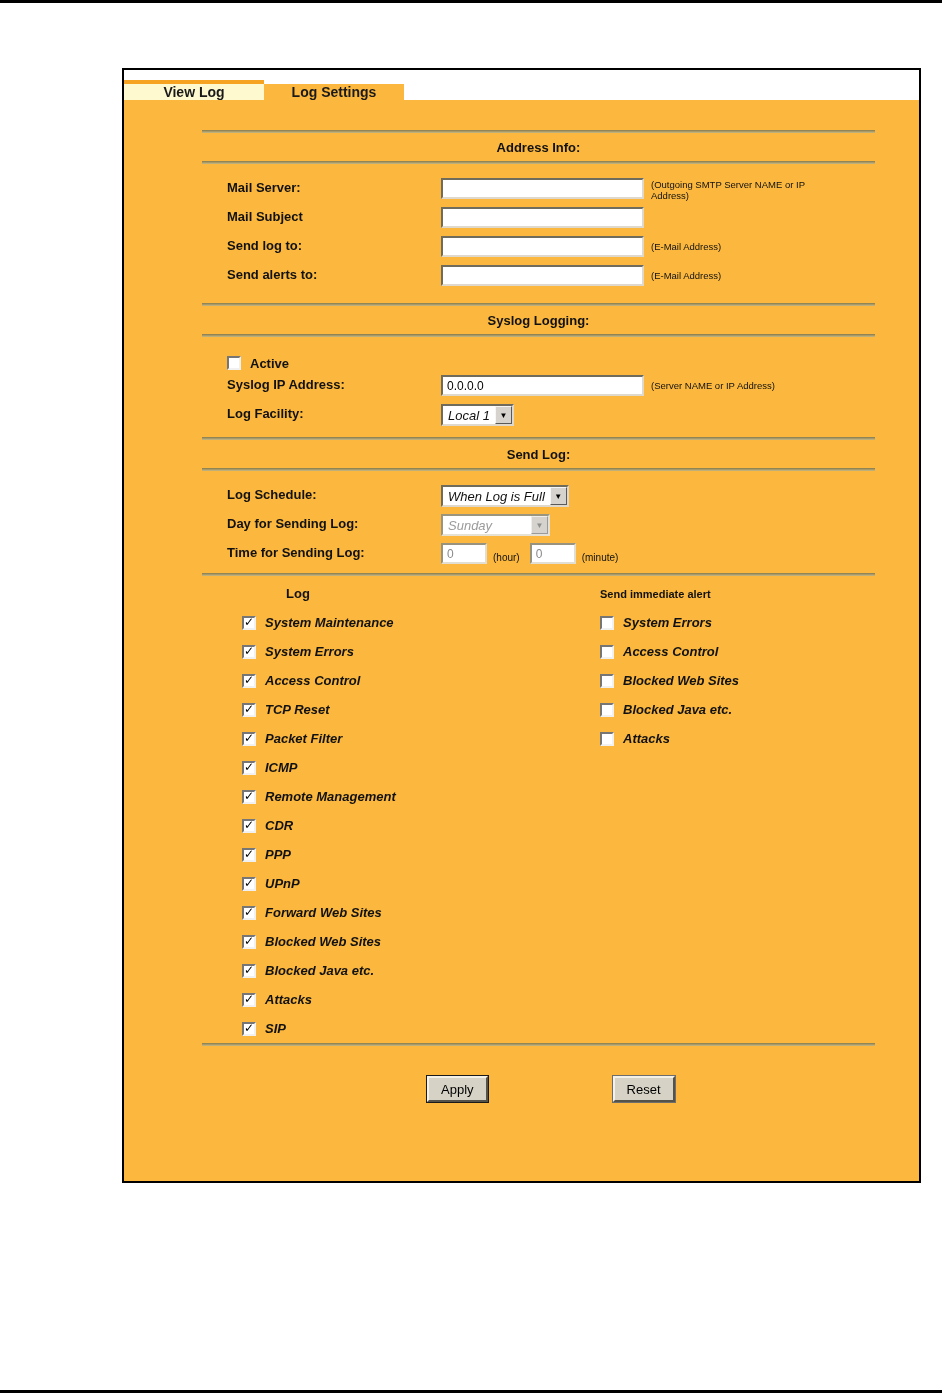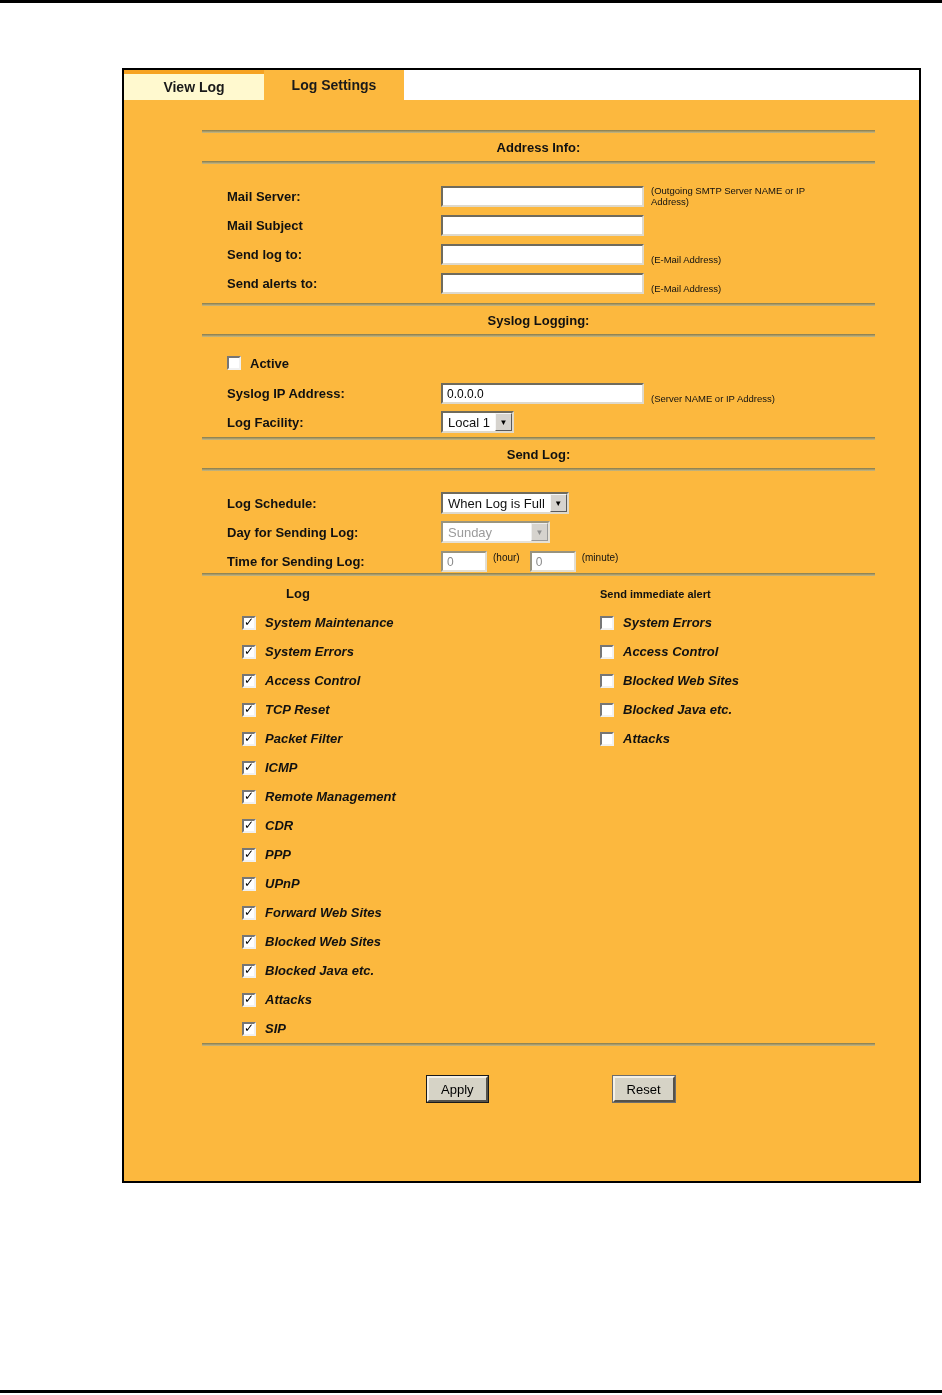--- a/index.html
+++ b/index.html
@@ -12,54 +12,54 @@
   body{font-family:"Liberation Sans","DejaVu Sans",sans-serif;color:var(--ink);}
   .page{position:relative;width:942px;height:1395px;background:#fff;overflow:hidden;}
   .rule{position:absolute;left:0;width:942px;height:3px;background:#000;}
   .rule.top{top:0;}
   .rule.bottom{top:1390px;}
 
   .panel{position:absolute;left:122px;top:68px;width:799px;height:1115px;
          border:2px solid #000;background:var(--orange);}
 
   
-  .tabrow{display:flex;height:30px;background:#ffffff;}
+  .tabrow{display:flex;height:30px;background:#ffffff;align-items:flex-end;}
   .tab{width:140px;display:flex;align-items:center;justify-content:center;
        font-size:14px;font-weight:bold;color:#1a1a1a;cursor:default;}
   .tab.inactive{background:var(--pale-tab);border-top:4px solid #F6A322;}
   .tab.active{background:var(--orange);}
 
   .body{padding:0 44px 0 78px;}
 
   .sep{height:3px;background:linear-gradient(#857a4c,#c9ba84);}
   .sep.s1{margin-top:30px;}
   .heading{font-size:13px;font-weight:bold;margin:7px 0 6px 0;text-align:center;}
 
-  .frow{display:flex;align-items:flex-end;height:29px;padding-left:25px;}
+  .frow{display:flex;align-items:flex-start;height:29px;padding-left:25px;}
   .frow.first{margin-top:14px;}
   .flabel{width:214px;font-size:13px;font-weight:bold;line-height:20px;}
   .note{margin-left:7px;width:178px;font-size:9.5px;line-height:11px;padding-top:1px;}
   .note.sm{padding-top:5px;}
 
   .tin{height:21px;border:2px solid;border-color:#6f6b5d #ded9cc #ded9cc #6f6b5d;
        background:#fff;font:12px "Liberation Sans","DejaVu Sans",sans-serif;
        padding:1px 4px;outline:none;}
   .tin.wide{width:203px;}
   .tin.tiny{width:46px;color:#8a8a8a;border-color:#98937f #e3ded2 #e3ded2 #98937f;}
 
   .win-check{display:inline-block;width:14px;height:14px;background:#fff;flex:none;
        border:2px solid;border-color:#767676 #f1f1f1 #f1f1f1 #767676;
        position:relative;cursor:default;}
   .win-check.checked::after{content:"\2713";position:absolute;left:0px;top:-3px;
        font-size:12px;font-weight:bold;color:#000;}
 
   .chklabel{font-size:13px;font-weight:bold;margin-left:9px;}
 
   .sel{display:inline-flex;height:22px;border:2px solid;
-       border-color:#6f6b5d #ded9cc #ded9cc #6f6b5d;background:#fff;align-items:stretch;}
+       border-color:#6f6b5d #ded9cc #ded9cc #6f6b5d;background:#fff;align-items:stretch;font-style:italic;}
   .sel-text{display:flex;align-items:center;padding:0 5px;font-size:13px;white-space:nowrap;}
   .sel-btn{width:17px;background:#d6d3ce;display:flex;align-items:center;justify-content:center;
        border:1px solid;border-color:#f6f6f6 #5a5a5a #5a5a5a #f6f6f6;
        font-size:8px;color:#000;}
   .sel.disabled{border-color:#9a957f #e6e1d5 #e6e1d5 #9a957f;}
   .sel.disabled .sel-text{color:#9b9b9b;}
   .sel.disabled .sel-btn{color:#8f8f8f;border-color:#eee #9a9a9a #9a9a9a #eee;}
 
   .inline-note{font-size:10px;margin:0 10px 0 6px;align-self:center;}
 

